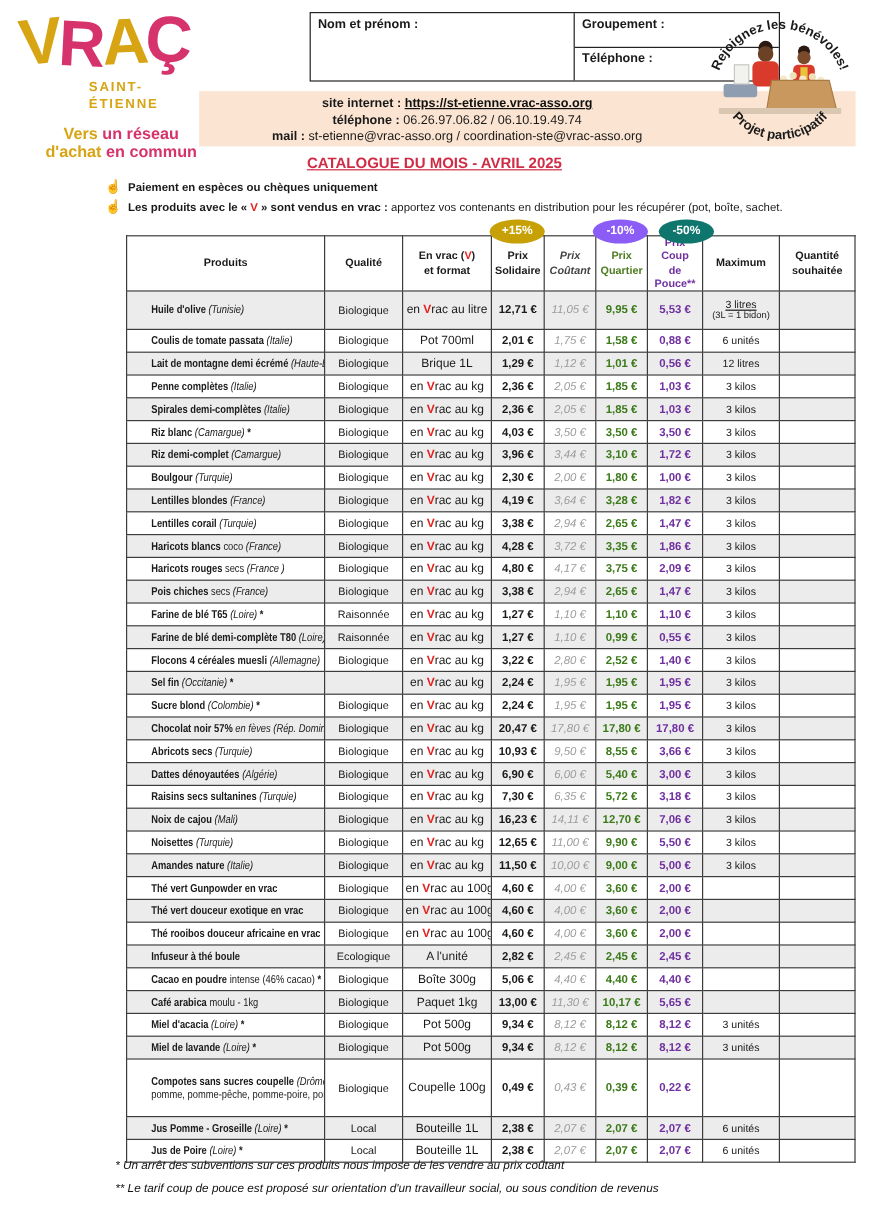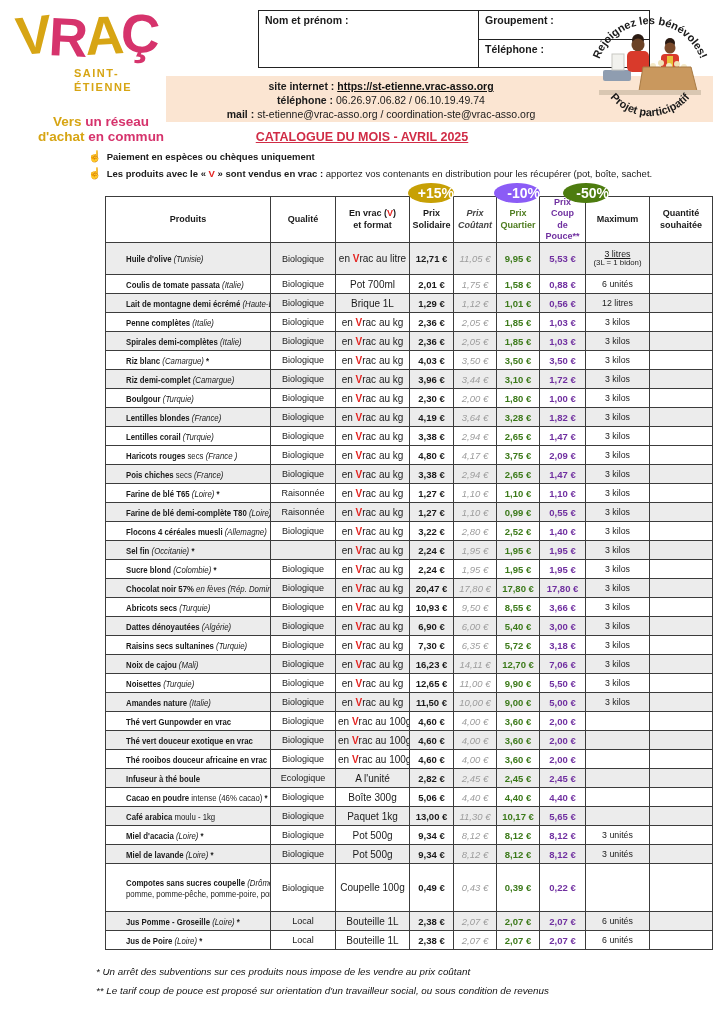--- a/index.html
+++ b/index.html
@@ -9,21 +9,21 @@
   .logo{position:absolute;left:16px;top:8px;width:200px;}
   .logo-letters{font-weight:bold;font-size:54px;line-height:1;letter-spacing:-3px;}
   .logo-letters span{display:inline-block;}
   .logo-letters span:nth-child(1){transform:rotate(-6deg);}
   .logo-letters span:nth-child(2){transform:rotate(3deg) translateY(2px);}
   .logo-letters span:nth-child(3){transform:rotate(-3deg);}
   .logo-letters span:nth-child(4){transform:rotate(4deg) translateY(-2px);}
   .c-gold{color:#d7a514;} .c-pink{color:#d6336c;}
   .logo-region{margin:4px 0 0 58px;color:#d7a514;font-weight:bold;font-size:11px;
                letter-spacing:1.5px;line-height:1.3;}
-  .logo-tagline{margin-top:19px;width:170px;text-align:center;font-weight:bold;
+  .logo-tagline{margin-top:9px;width:170px;text-align:center;font-weight:bold;
                 font-size:13.5px;line-height:1.15;}
   
   .form-box{position:absolute;left:258px;top:10px;width:392px;height:58px;
             border:1.5px solid #222;display:flex;box-sizing:border-box;background:#fff;}
   .form-left{width:220px;border-right:1.5px solid #222;padding:3px 6px;
              font-weight:bold;font-size:10.5px;box-sizing:border-box;}
   .form-right{flex:1;display:flex;flex-direction:column;}
   .form-right .fcell{flex:1;padding:3px 6px;font-weight:bold;font-size:10.5px;box-sizing:border-box;}
   .form-right .fcell:first-child{border-bottom:1.5px solid #222;}
   
@@ -37,21 +37,21 @@
   
   .title{position:absolute;left:0;top:127px;width:724px;text-align:center;}
   .title span{color:#d02c46;font-weight:bold;font-size:12.5px;text-decoration:underline;}
   .notes{position:absolute;left:88px;top:148px;font-size:9.5px;line-height:17px;}
   .note-icon{color:#555;font-size:11px;margin-right:5px;}
   .note-bold{font-weight:bold;}
   .redv{color:#e42320;font-weight:bold;}
   
   .table-wrap{position:absolute;left:105px;top:196px;width:607px;}
   .oval{position:absolute;top:-13px;width:46px;height:20px;border-radius:50%;
-        color:#fff;font-weight:bold;font-size:14px;line-height:20px;text-align:right;z-index:2;}
+        color:#fff;font-weight:bold;font-size:10px;line-height:20px;text-align:center;z-index:2;}
   table{border-collapse:collapse;table-layout:fixed;width:607px;background:#fff;}
   th,td{border:1px solid #3c3c3c;padding:0 2px;overflow:hidden;box-sizing:border-box;}
   thead th{font-weight:bold;font-size:9px;line-height:1.25;height:30px;text-align:center;background:#fff;}
   thead th.coutant{font-style:italic;color:#444;}
   thead th.quartier{color:#4e7c1f;}
   thead th.pouce{color:#7030a0;}
   tbody td{height:19px;font-size:9.5px;text-align:center;vertical-align:middle;}
   tbody tr.gray{background:#ececec;}
   tbody tr.tall td{height:32px;}
   tbody tr.xtall td{height:48px;}
@@ -339,20 +339,33 @@
             </td>
             <td class="quality">Biologique</td>
             <td class="fmt">en <span class="redv">V</span>rac au kg</td>
             <td class="ps">3,38 €</td>
             <td class="pc">2,94 €</td>
             <td class="pq">2,65 €</td>
             <td class="pp">1,47 €</td>
             <td class="max">3 kilos</td>
             <td class="qty"></td>
           </tr>
+          <tr class="gray">
+            <td class="prod">
+              <div class="prod-inner"><span class="prod-name">Haricots blancs</span><span class="prod-suffix"> coco</span><span class="prod-origin"> (France)</span></div>
+            </td>
+            <td class="quality">Biologique</td>
+            <td class="fmt">en <span class="redv">V</span>rac au kg</td>
+            <td class="ps">4,28 €</td>
+            <td class="pc">3,72 €</td>
+            <td class="pq">3,35 €</td>
+            <td class="pp">1,86 €</td>
+            <td class="max">3 kilos</td>
+            <td class="qty"></td>
+          </tr>
           <tr>
             <td class="prod">
               <div class="prod-inner"><span class="prod-name">Haricots rouges</span><span class="prod-suffix"> secs</span><span class="prod-origin"> (France )</span></div>
             </td>
             <td class="quality">Biologique</td>
             <td class="fmt">en <span class="redv">V</span>rac au kg</td>
             <td class="ps">4,80 €</td>
             <td class="pc">4,17 €</td>
             <td class="pq">3,75 €</td>
             <td class="pp">2,09 €</td>
@@ -668,21 +681,21 @@
             <td class="pc">2,07 €</td>
             <td class="pq">2,07 €</td>
             <td class="pp">2,07 €</td>
             <td class="max">6 unités</td>
             <td class="qty"></td>
           </tr>
         </tbody>
     </table>
   <div class="oval" style="left: 303px; background: rgb(199, 160, 5);">+15%</div>
       <div class="oval" style="left: 389px; background: #8b5cf6;">-10%</div>
-      <div class="oval" style="left: 458px; background: #4d7c0f;">-50%</div>
+      <div class="oval" style="left: 444px; background: #0f766e;">-50%</div>
     </div>
 
   <div class="footnotes" id="footnotes">
       <div>* Un arrêt des subventions sur ces produits nous impose de les vendre au prix coûtant</div>
       <div>** Le tarif coup de pouce est proposé sur orientation d'un travailleur social, ou sous condition de revenus</div>
     </div>
 
 </div>
 
 </body></html>

